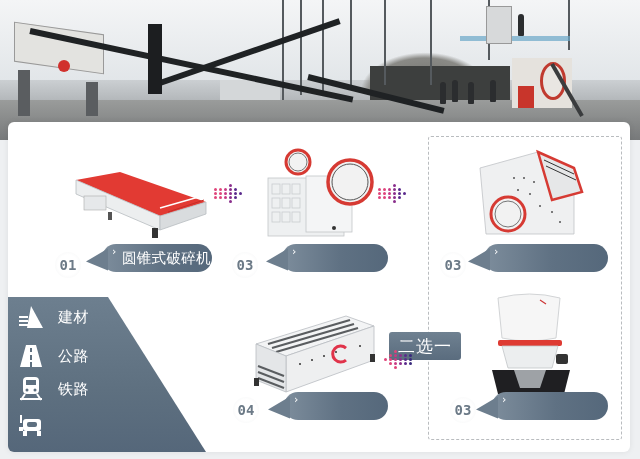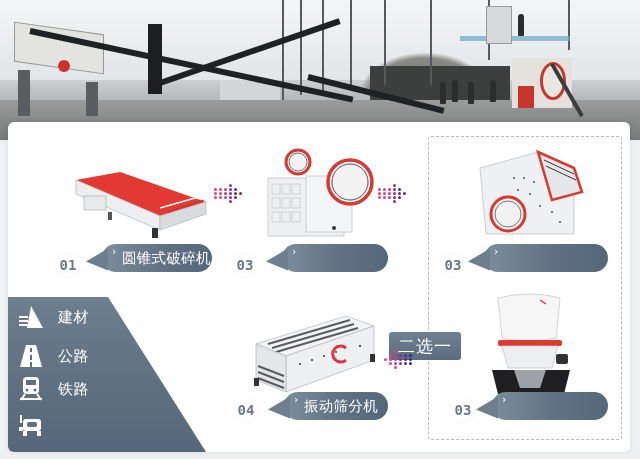--- a/index.html
+++ b/index.html
@@ -340,21 +340,20 @@
         <circle cx="86" cy="42" r="1"></circle>
         <circle cx="110" cy="36" r="1"></circle>
       </g>
     <rect x="4" y="68" width="5" height="8" fill="#333"></rect>
       <rect x="120" y="44" width="5" height="8" fill="#333"></rect>
   </svg>
 </div>
 <div class="num" style="left:233px;top:397px">04</div>
 <div class="tag" style="left:284px;top:392px;width:104px">
   <span class="chev">›</span>
-  <span>振动筛分机</span>
 </div>
 
 <div class="side-panel"></div>
 
 <div class="side-item" style="top:304px">
   <span class="ico">
     <svg width="24" height="22" viewBox="0 0 24 22">
         <polygon points="12,0 24,22 8,22" fill="#fff"></polygon>
         <rect x="0" y="10" width="9" height="2" fill="#fff"></rect>
         <rect x="0" y="14" width="9" height="2" fill="#fff"></rect>

